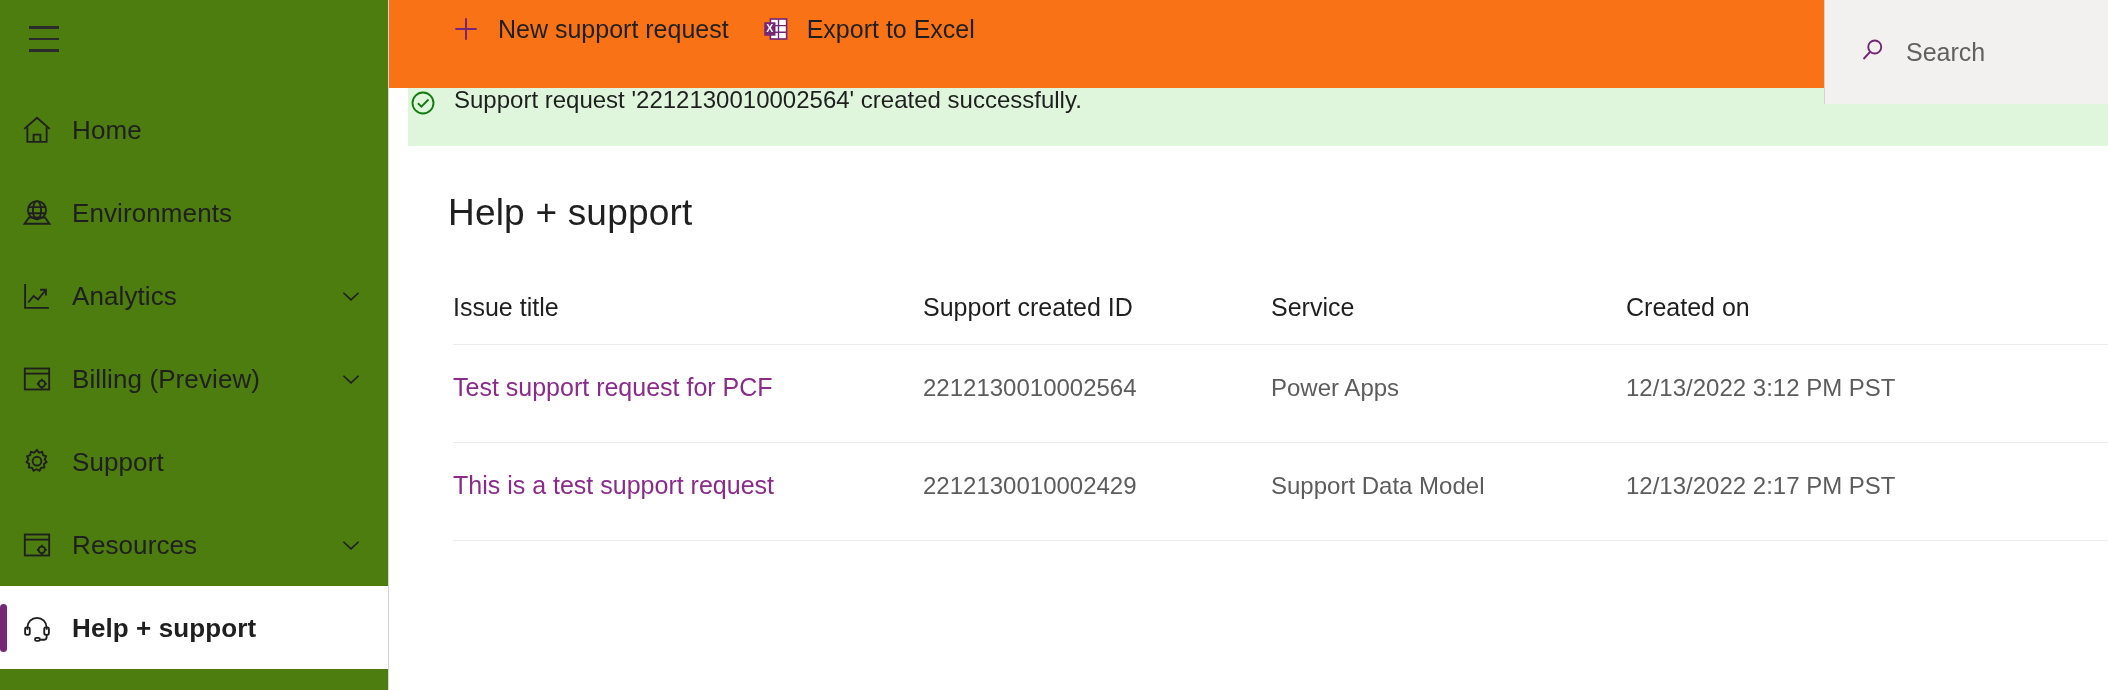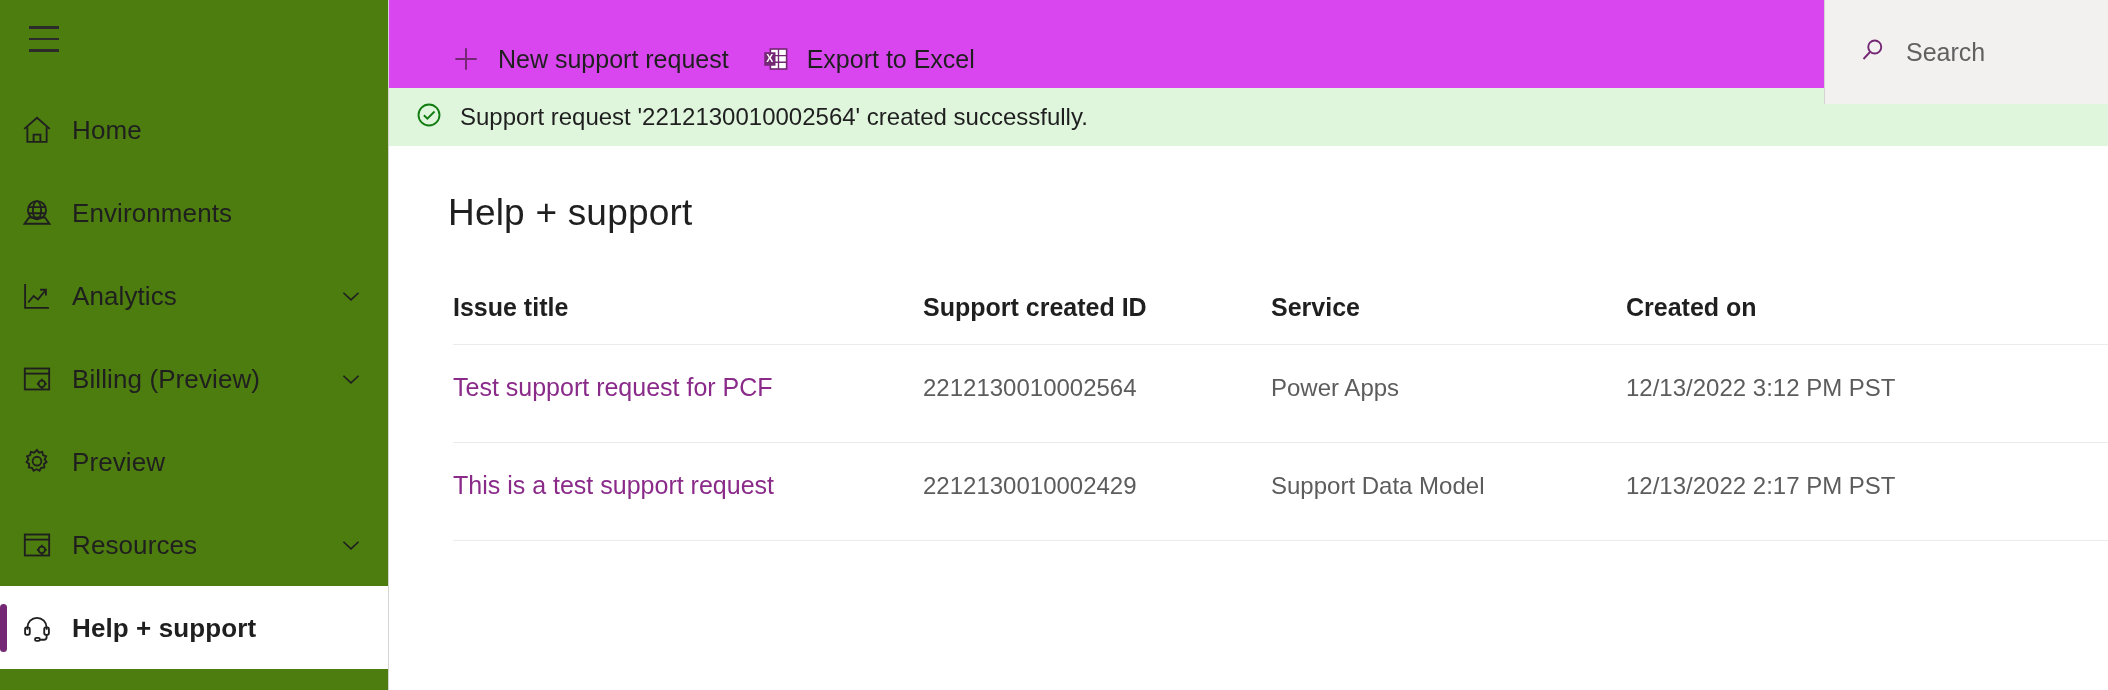--- a/index.html
+++ b/index.html
@@ -101,23 +101,23 @@
     display: flex;
     flex-direction: column;
     background: #ffffff;
     position: relative;
     overflow: hidden;
   }
 
   .cmdbar {
     height: 88px;
     min-height: 88px;
-    background: #d946ef;
-    display: flex;
-    align-items: flex-end;
+    background: #f97316;
+    display: flex;
+    align-items: flex-start;
     padding-left: 45px;
     position: relative;
   }
   .cmd-btn {
     display: flex;
     align-items: center;
     gap: 16px;
     height: 58px;
     padding: 0 16px;
     cursor: pointer;
@@ -145,23 +145,23 @@
     color: #616161;
     line-height: 1;
   }
 
   
   .banner {
     height: 58px;
     min-height: 58px;
     background: #dff6dd;
     display: flex;
-    align-items: center;
-    padding-left: 25px;
+    align-items: flex-start;
     gap: 16px;
+    margin-left: 19px;
   }
   .banner-text {
     font-size: 24px;
     color: #1f1f1f;
     line-height: 1;
   }
 
   
   .content {
     flex: 1;
@@ -181,21 +181,21 @@
   table.reqs {
     width: calc(100% - 64px);
     margin-left: 64px;
     border-collapse: collapse;
     margin-top: 62px;
     table-layout: fixed;
   }
   table.reqs th {
     text-align: left;
     font-size: 25px;
-    font-weight: 700;
+    font-weight: 400;
     color: #1f1f1f;
     padding: 0 0 22px 0;
     border-bottom: 1px solid #edebe9;
   }
   table.reqs td {
     font-size: 24px;
     color: #5c5c5c;
     padding: 28px 0 40px 0;
     border-bottom: 1px solid #edebe9;
     vertical-align: middle;
@@ -289,21 +289,21 @@
         </span>
       </div>
 
       <div class="nav-item">
         <span class="nav-icon">
           <svg width="34" height="34" viewBox="0 0 24 24" fill="none" stroke="#1f1f1f" stroke-width="1.3">
             <path d="M12 3.5l1.4 1.9 2.3-.6.5 2.3 2.2.9-1 2.1 1.4 1.9-1.9 1.4.3 2.4-2.3.3-1.1 2.1-2.1-1.1-2.1 1.1-1.1-2.1-2.3-.3.3-2.4L4.6 12 6 10.1l-1-2.1 2.2-.9.5-2.3 2.3.6z"></path>
             <circle cx="12" cy="11.4" r="3.1"></circle>
           </svg>
         </span>
-        <span class="nav-label">Preview</span>
+        <span class="nav-label">Support</span>
       </div>
 
       <div class="nav-item">
         <span class="nav-icon">
           <svg width="34" height="34" viewBox="0 0 24 24" fill="none" stroke="#1f1f1f" stroke-width="1.3">
             <rect x="3.4" y="4.6" width="17.2" height="14.8"></rect>
             <path d="M3.4 8.2h17.2"></path>
             <path d="M9.4 12.4h.01M8.2 14h.01M10.4 14.6h.01"></path>
             <circle cx="15.4" cy="15.4" r="2.3"></circle>
             <path d="M15.4 11.9v1M15.4 18v1M11.9 15.4h1M17.9 15.4h1"></path>

